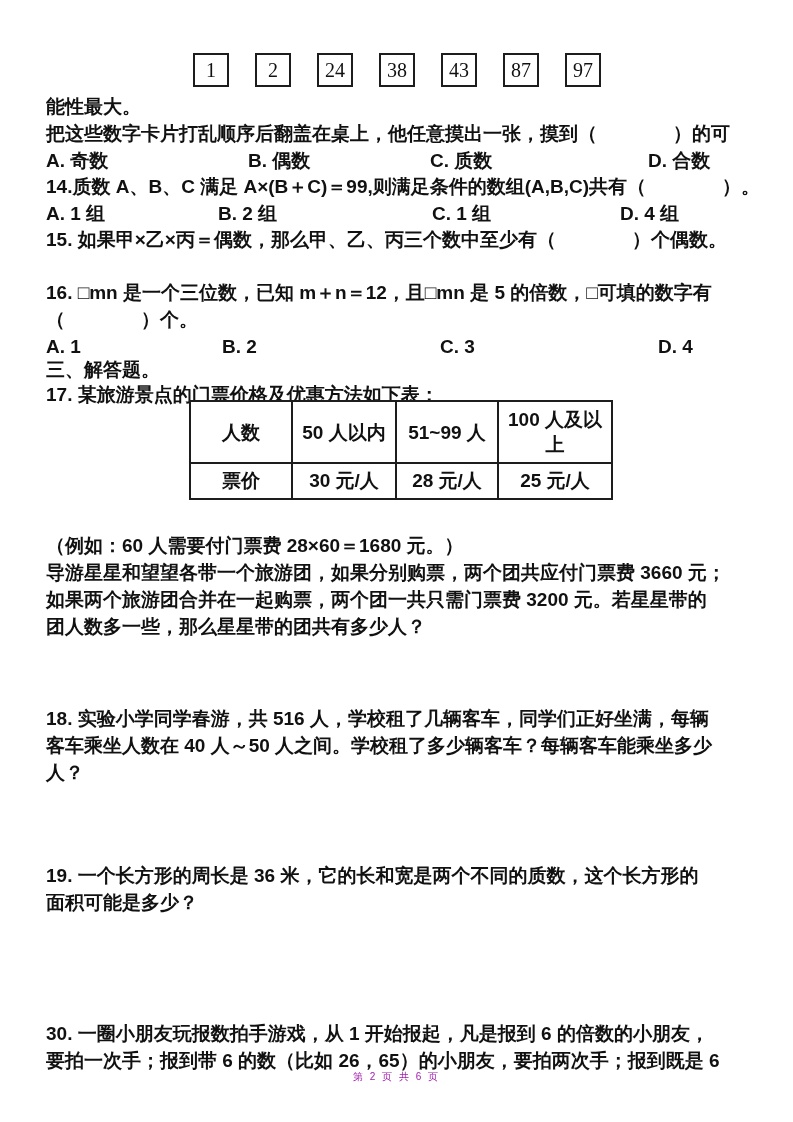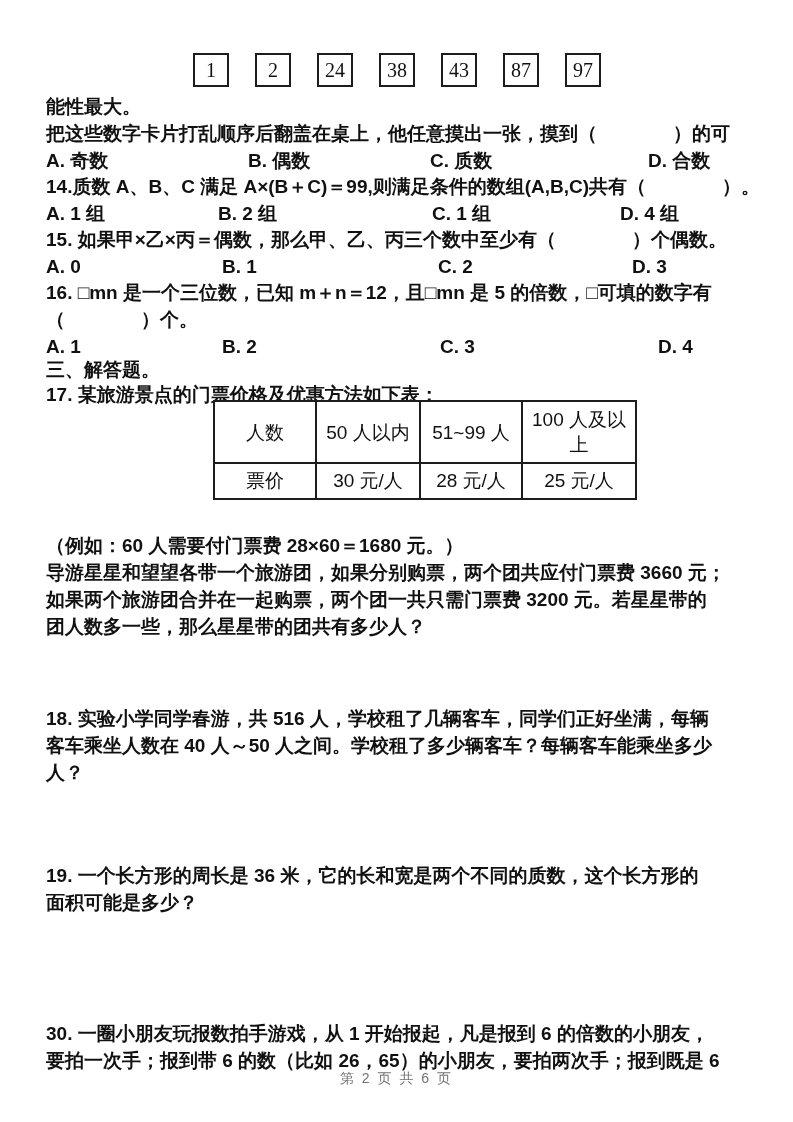--- a/index.html
+++ b/index.html
@@ -60,46 +60,45 @@
   .opts-15 { grid-template-columns: 176px 216px 194px auto; }
   .opts-16 { grid-template-columns: 176px 218px 218px auto; }
   
   .price-table {
     position: absolute;
     left: 189px;
     top: 400px;
     border-collapse: collapse;
     background: #ffffff;
     font-size: 19px;
-    font-weight: 400;
+    font-weight: 700;
     color: #111111;
-    margin-left: 24px;
   }
   .price-table td {
     border: 2px solid #1d1d1d;
     text-align: center;
     vertical-align: middle;
     padding: 0 6px;
   }
   .price-table tr.hdr td { height: 60px; line-height: 25px; }
   .price-table tr.val td { height: 34px; }
   .col-label { width: 88px; }
   .col-1 { width: 90px; }
   .col-2 { width: 88px; }
   .col-3 { width: 100px; white-space: normal; }
   
   .footer {
     position: absolute;
     left: 0;
     right: 0;
     top: 1070px;
     text-align: center;
-    font-size: 14px;
+    font-size: 10px;
     font-weight: 400;
-    color: #737373;
+    color: #a21caf;
     letter-spacing: 2px;
   }
 </style>
 </head>
 <body>
 
 <div class="page">
 
   <div class="cards">
     <span class="card">1</span>
@@ -127,26 +126,20 @@
     <div class="opts opts-14">
       <span>A. 1 组</span>
       <span>B. 2 组</span>
       <span>C. 1 组</span>
       <span>D. 4 组</span>
     </div>
   </div>
 
   <div class="block" style="top:226px">
     <div class="line">15. 如果甲×乙×丙＝偶数，那么甲、乙、丙三个数中至少有（　　　　）个偶数。</div>
-    <div class="opts opts-15">
-      <span>A. 0</span>
-      <span>B. 1</span>
-      <span>C. 2</span>
-      <span>D. 3</span>
-    </div>
   </div>
 
   <div class="block" style="top:279px">
     <div class="line">16. □mn 是一个三位数，已知 m＋n＝12，且□mn 是 5 的倍数，□可填的数字有</div>
     <div class="line">（　　　　）个。</div>
     <div class="opts opts-16">
       <span>A. 1</span>
       <span>B. 2</span>
       <span>C. 3</span>
       <span>D. 4</span>

